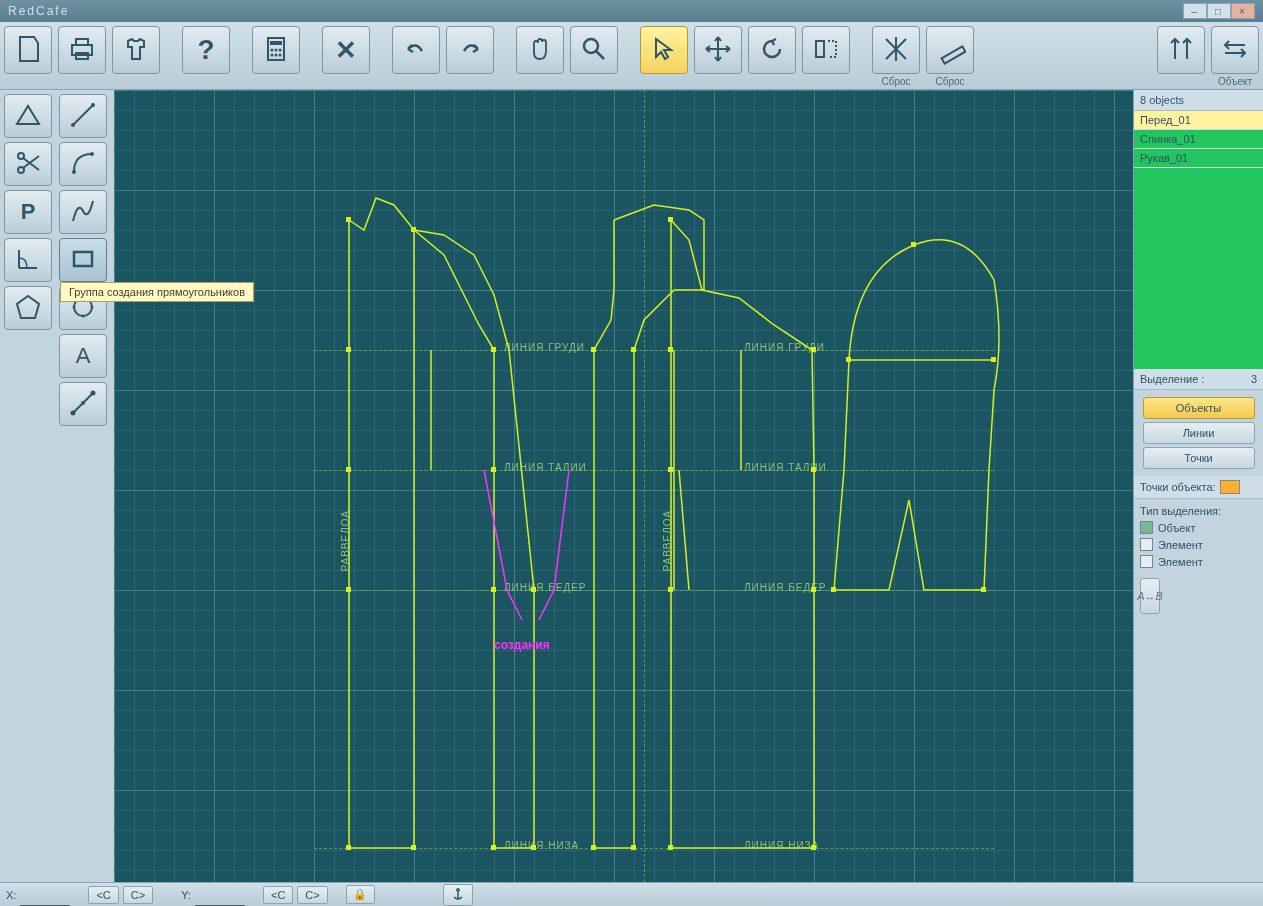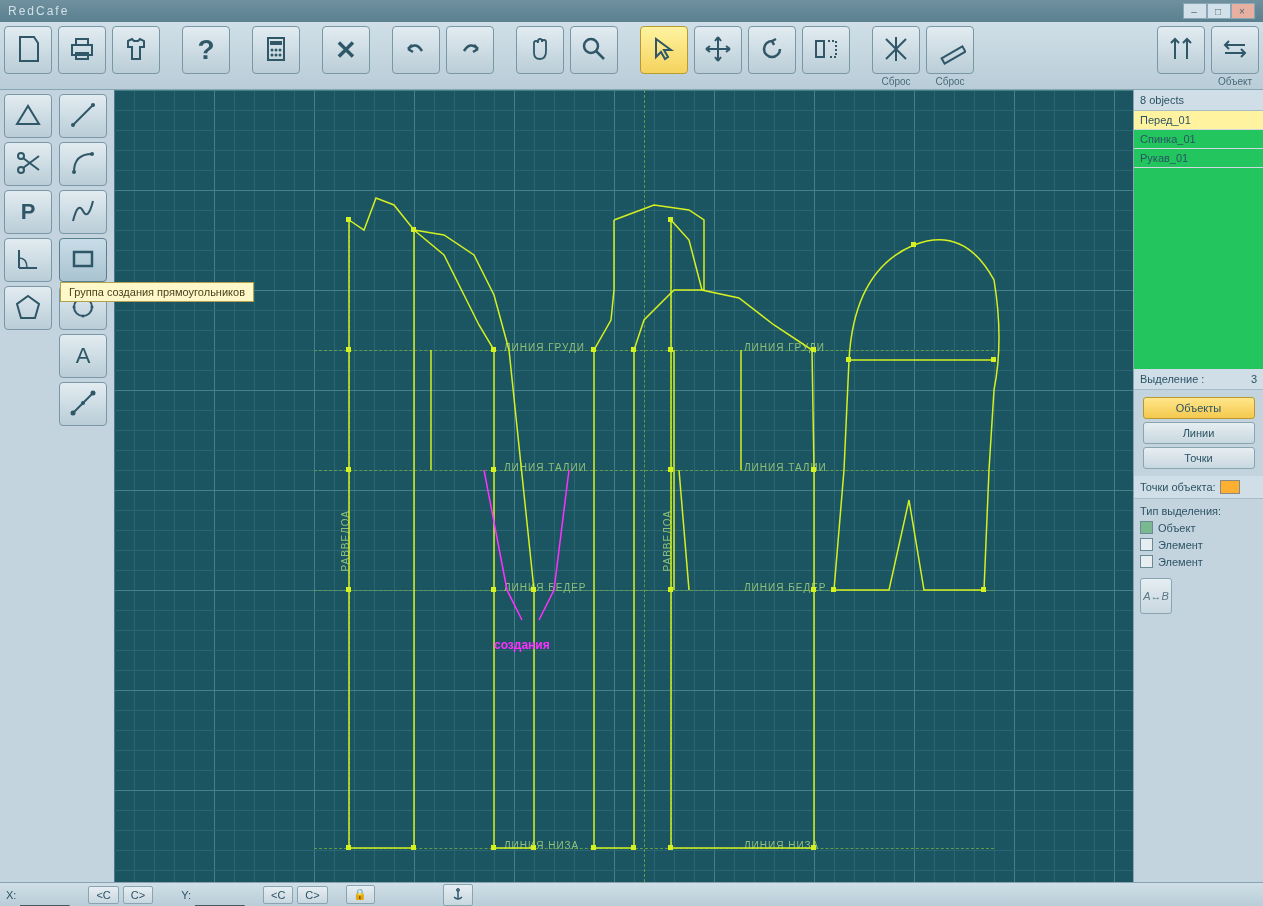--- a/index.html
+++ b/index.html
@@ -41,21 +41,21 @@
 .obj-item.sel { background:#fff3a0;}
 .sel-btn { display:block; width:112px; margin:3px auto; padding:4px; background:linear-gradient(#e6eef2,#c8d7df); border:1px solid #8aa5b2; border-radius:3px; text-align:center; cursor:pointer; font-size:11px;}
 .sel-btn.active { background:linear-gradient(#ffe68a,#f4c94e); border-color:#b89a30;}
 .color-swatch { display:inline-block; width:20px; height:14px; background:#ffb030; border:1px solid #888; vertical-align:middle; margin-left:4px;}
 .chk-row { padding:2px 6px; display:flex; align-items:center; gap:5px;}
 .chk { width:13px; height:13px; border:1px solid #6a8a97; background:#e6eef2; display:inline-block;}
 .chk.on { background:#7ab890;}
 .statusbar { height:24px; background:linear-gradient(#d0dfe7,#b9cdd8); border-top:1px solid #8aa5b2; display:flex; align-items:center; padding:0 6px; gap:4px; font-size:11px;}
 .stat-val { background:#fff; border:1px inset #8aa5b2; padding:1px 0; min-width:50px; display:inline-block;margin-top:36px;}
 .sbtn { padding:2px 7px; background:linear-gradient(#e6eef2,#c8d7df); border:1px solid #8aa5b2; border-radius:2px; cursor:pointer;}
-.rename-btn { width:32px; height:36px; margin:8px 6px; background:linear-gradient(#e6eef2,#c8d7df); border:1px solid #8aa5b2; border-radius:3px; display:flex;align-items:center;justify-content:center; font-style:italic; color:#5a7885; cursor:pointer;}
+.rename-btn { width:20px; height:36px; margin:8px 6px; background:linear-gradient(#e6eef2,#c8d7df); border:1px solid #8aa5b2; border-radius:3px; display:flex;align-items:center;justify-content:center; font-style:italic; color:#5a7885; cursor:pointer;}
 </style>
 </head>
 <body>
 
 <div class="titlebar">
   <span>RedCafe</span>
   <div class="win-controls">
     <div class="win-btn">–</div>
     <div class="win-btn">□</div>
     <div class="win-btn close">×</div>

